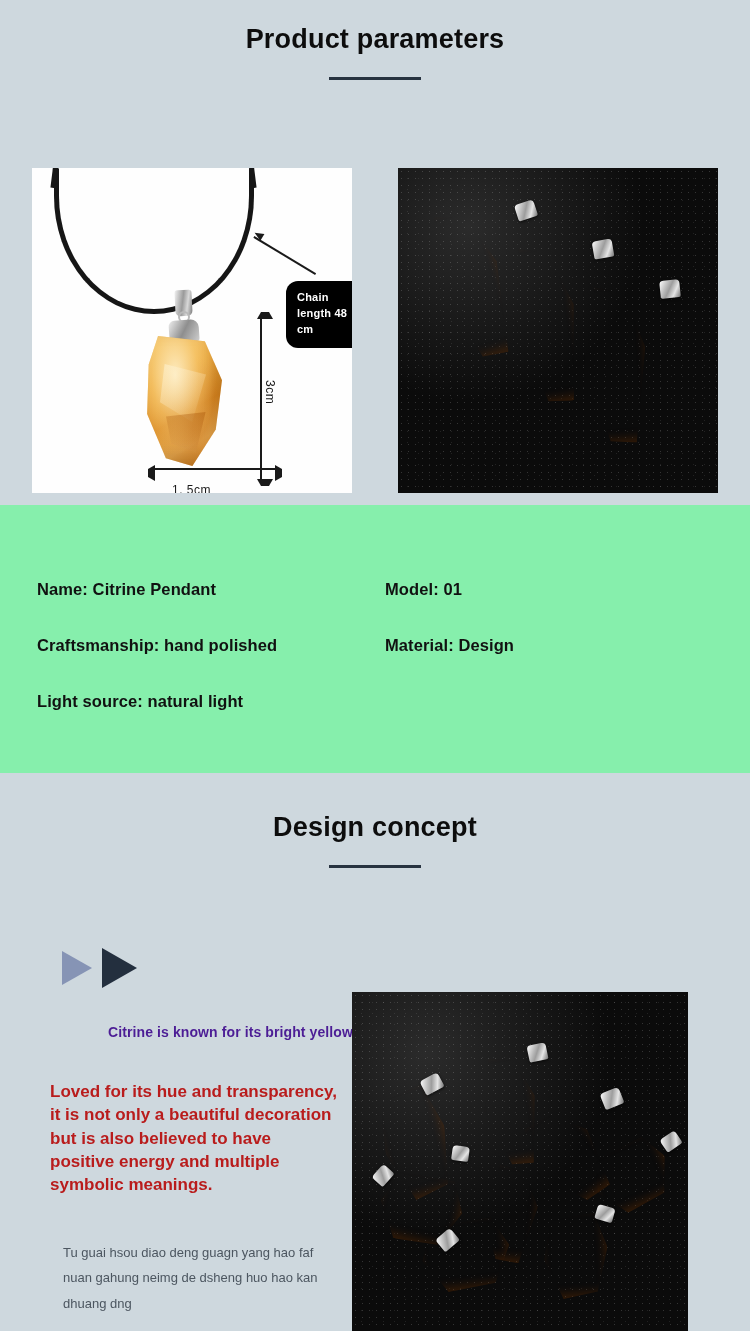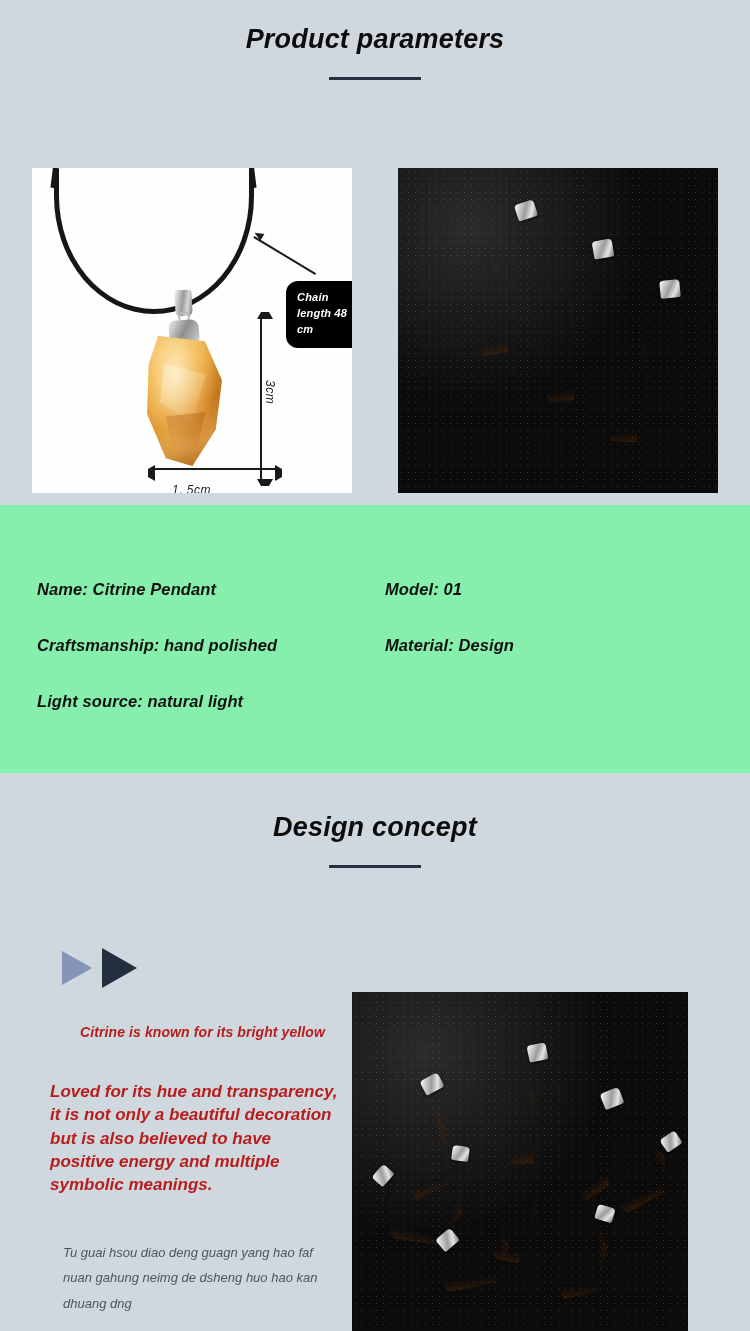--- a/index.html
+++ b/index.html
@@ -6,21 +6,21 @@
 
   body {
     width: 750px;
     height: 1331px;
     background: #ced8de;
     font-family: "Liberation Sans", sans-serif;
     overflow: hidden;
     position: relative;
   }
 
-  .page { position: relative; width: 750px; height: 1008px; font-style: italic; }
+  .page { position: relative; width: 750px; height: 1008px; }
 
   
   .section-title {
     text-align: center;
     font-size: 27px;
     font-weight: bold;
     color: #0d0d0d;
     letter-spacing: 0.2px;
   }
   .divider {
@@ -316,24 +316,24 @@
     border-top: 17px solid transparent;
     border-bottom: 17px solid transparent;
   }
   .tri-light { border-left: 30px solid #8694b5; }
   .tri-dark  { border-left: 35px solid #232f3e; margin-left: 10px;
                border-top-width: 20px; border-bottom-width: 20px; }
 
   .lead-line {
     position: absolute;
     top: 1024px;
-    left: 80px;
+    left: 108px;
     font-size: 14px;
     font-weight: bold;
-    color: #b91c1c;
+    color: #4c1d95;
     letter-spacing: .1px;
   }
 
   .body-copy {
     position: absolute;
     top: 1080px;
     left: 50px;
     width: 290px;
     font-size: 17px;
     font-weight: bold;

